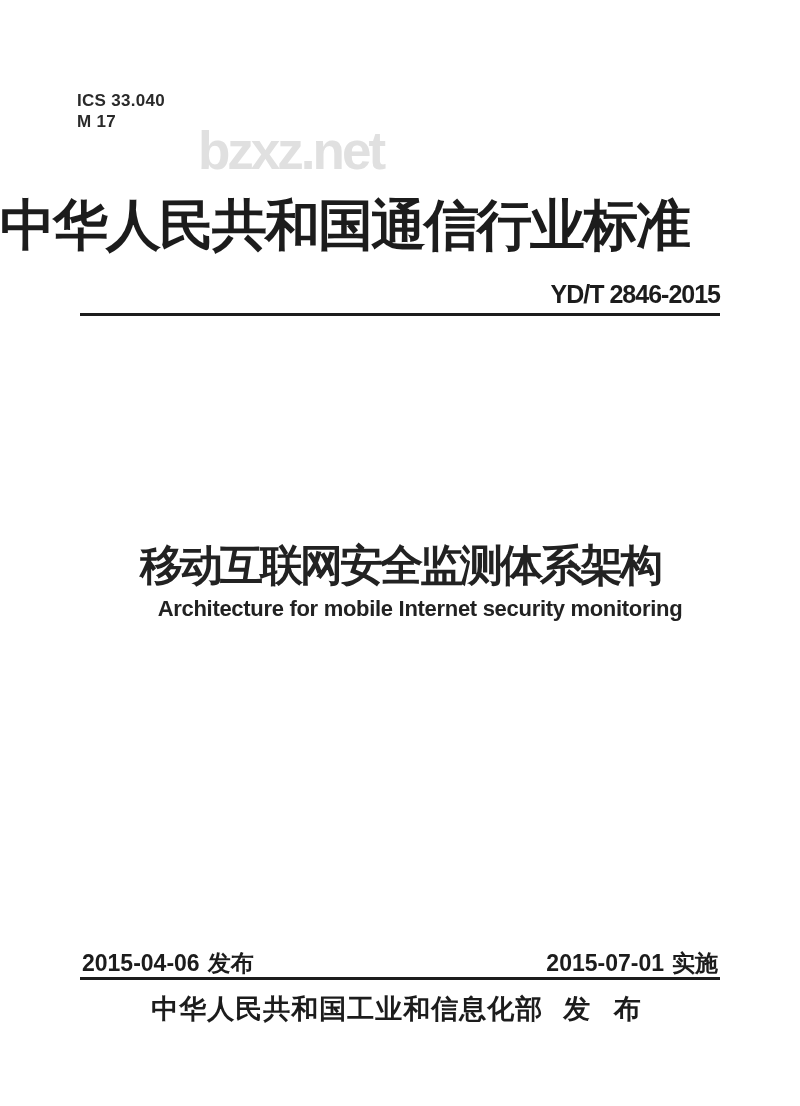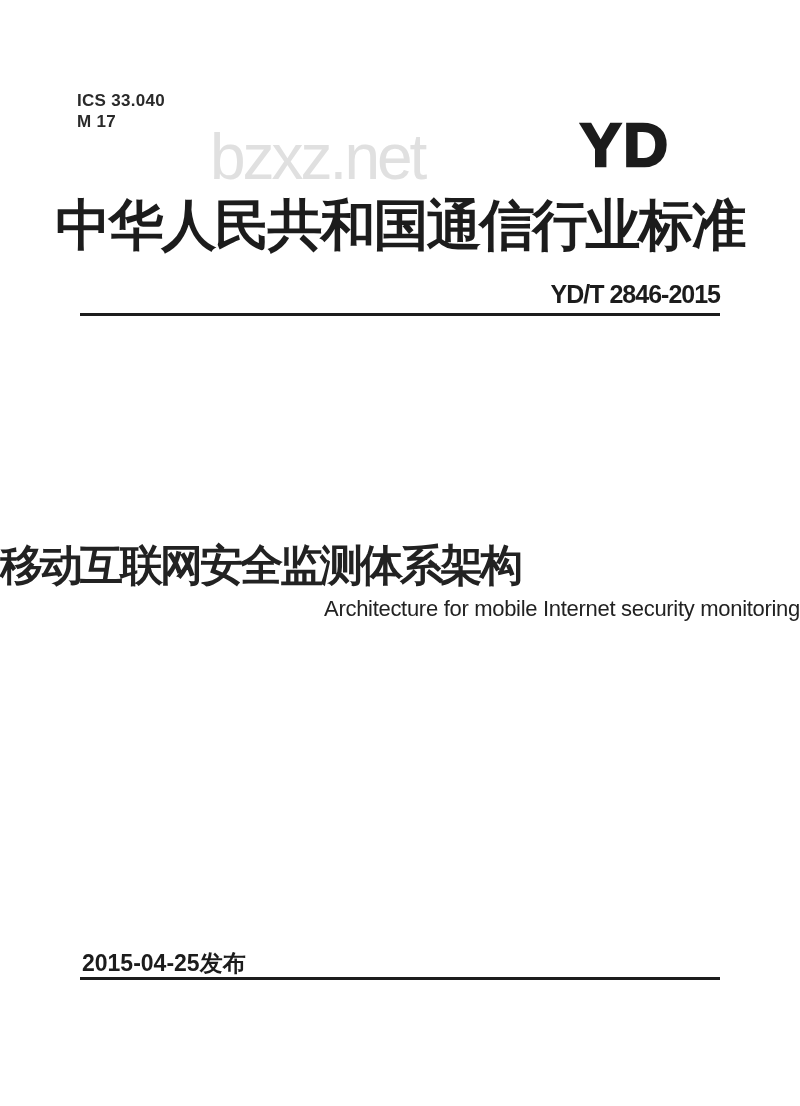--- a/index.html
+++ b/index.html
@@ -19,24 +19,24 @@
     top: 90px;
     font-size: 17px;
     font-weight: bold;
     line-height: 21px;
     letter-spacing: 0.3px;
     color: #2a2a2a;
     z-index: 3;
   }
   .watermark {
     position: absolute;
-    left: 210px;
+    left: 198px;
     top: 120px;
-    font-size: 64px;
-    font-weight: normal;
+    font-size: 53px;
+    font-weight: bold;
     letter-spacing: -3px;
     color: #e0e0e0;
     z-index: 1;
     user-select: none;
   }
   .yd-logo {
     position: absolute;
     left: 580px;
     top: 112px;
     font-size: 62px;
@@ -45,21 +45,21 @@
     letter-spacing: 2px;
     color: #1c1c1c;
     -webkit-text-stroke: 2.5px #1c1c1c;
     z-index: 2;
   }
   .org-title {
     position: absolute;
     left: 0;
     right: 0;
     top: 189px;
-    text-align: center;
+    text-align: left;
     font-size: 55px;
     font-weight: bold;
     letter-spacing: -2px;
     white-space: nowrap;
     color: #1c1c1c;
     z-index: 2;
   }
   .std-number {
     position: absolute;
     right: 80px;
@@ -79,54 +79,55 @@
     background: #1c1c1c;
     z-index: 2;
   }
   .rule-top { top: 313px; }
   .rule-bottom { top: 977px; }
   .doc-title-zh {
     position: absolute;
     left: 0;
     right: 0;
     top: 537px;
+    text-align: center;
     font-size: 43px;
     font-weight: 600;
     letter-spacing: -3px;
     white-space: nowrap;
     color: #222222;
     z-index: 2;
   }
   .doc-title-en {
     position: absolute;
     left: 0;
     right: 0;
     top: 596px;
-    text-align: right;
+    text-align: center;
     font-size: 22px;
-    font-weight: normal;
+    font-weight: bold;
     letter-spacing: -0.3px;
     color: #222222;
     z-index: 2;
     padding-left: 40px;
   }
   .dates-row {
     position: absolute;
     left: 82px;
     right: 82px;
     top: 948px;
     display: flex;
     justify-content: space-between;
     font-size: 23px;
     font-weight: bold;
     color: #1c1c1c;
     z-index: 2;
     white-space: nowrap;
   }
-  .date-label { margin-left: 0; text-align: right; }
+  .date-label { margin-left: 8px; text-align: right; }
   .publisher-row {
     position: absolute;
     left: 0;
     right: 0;
     top: 991px;
     text-align: center;
     font-size: 27px;
     font-weight: bold;
     letter-spacing: 1px;
     color: #1c1c1c;
@@ -140,32 +141,35 @@
 
 <div class="page">
 
   <div class="ics-block">
     <div>ICS 33.040</div>
     <div>M 17</div>
   </div>
 
   <div class="watermark">bzxz.net</div>
 
-  <div class="yd-logo">YD</div>
 
   <div class="org-title">中华人民共和国通信行业标准</div>
 
   <div class="std-number">YD/T 2846-2015</div>
 
   <div class="rule rule-top"></div>
 
   <div class="doc-title-zh">移动互联网安全监测体系架构</div>
 
   <div class="doc-title-en">Architecture for mobile Internet security monitoring</div>
 
   <div class="dates-row">
-    <div><span>2015-04-25</span><span class="date-label">发布</span></div>
+    <div><span>2015-04-06</span><span class="date-label">发布</span></div>
+    <div><span>2015-07-01</span><span class="date-label">实施</span></div>
   </div>
 
   <div class="rule rule-bottom"></div>
 
+  <div class="publisher-row">
+    <span>中华人民共和国工业和信息化部</span><span class="publish-label">发 布</span>
+  </div>
 
 </div>
 
 </body></html>

